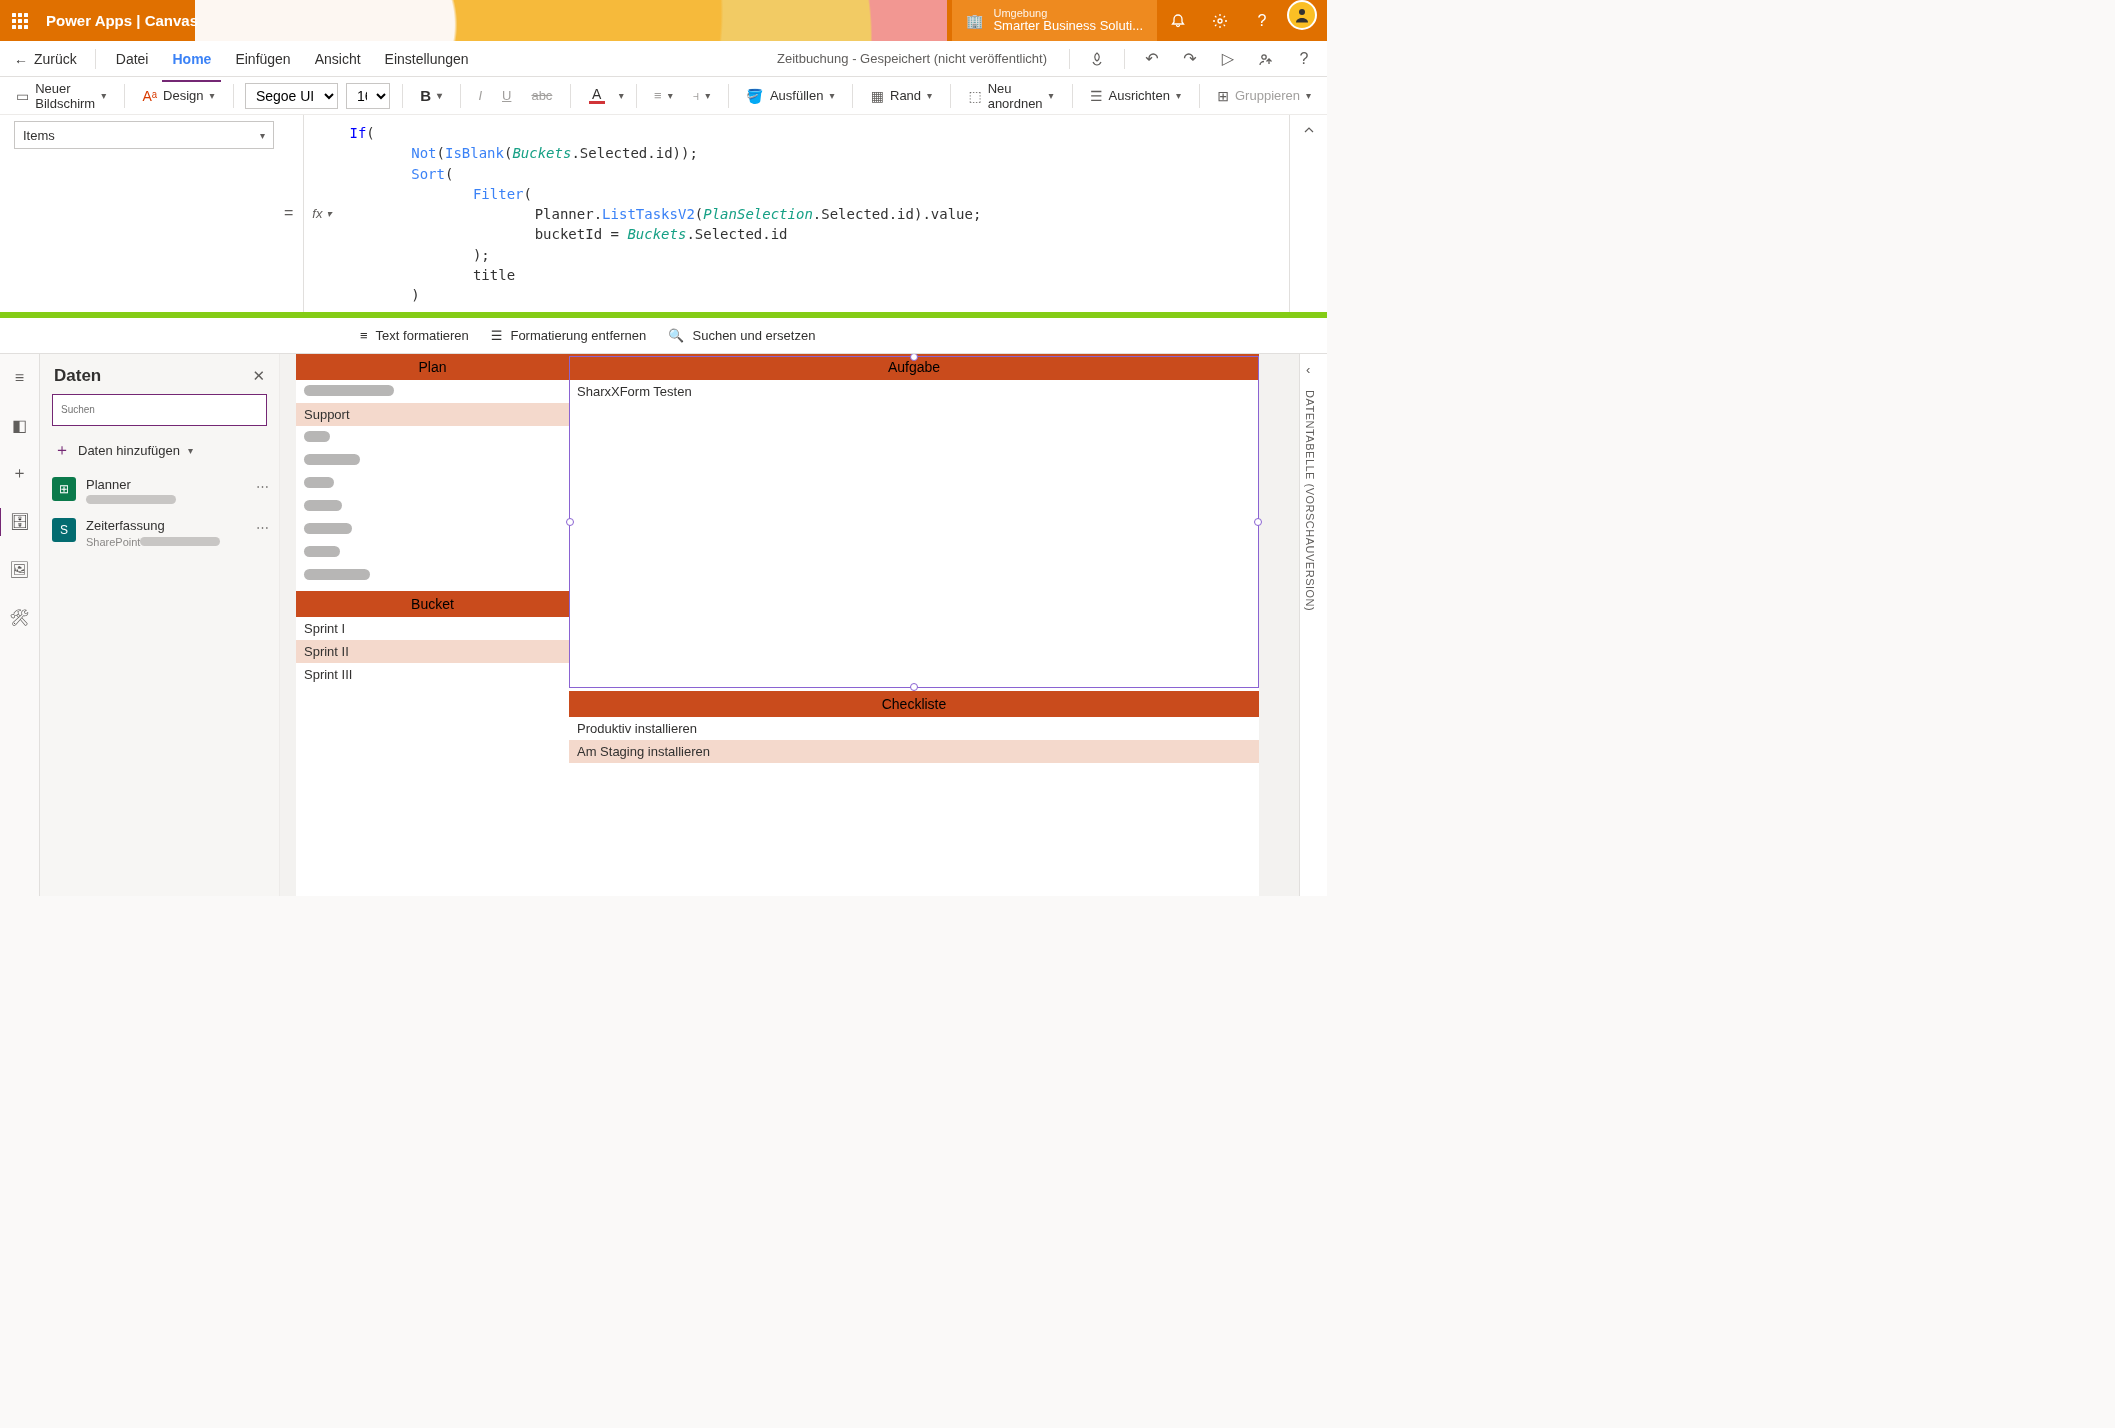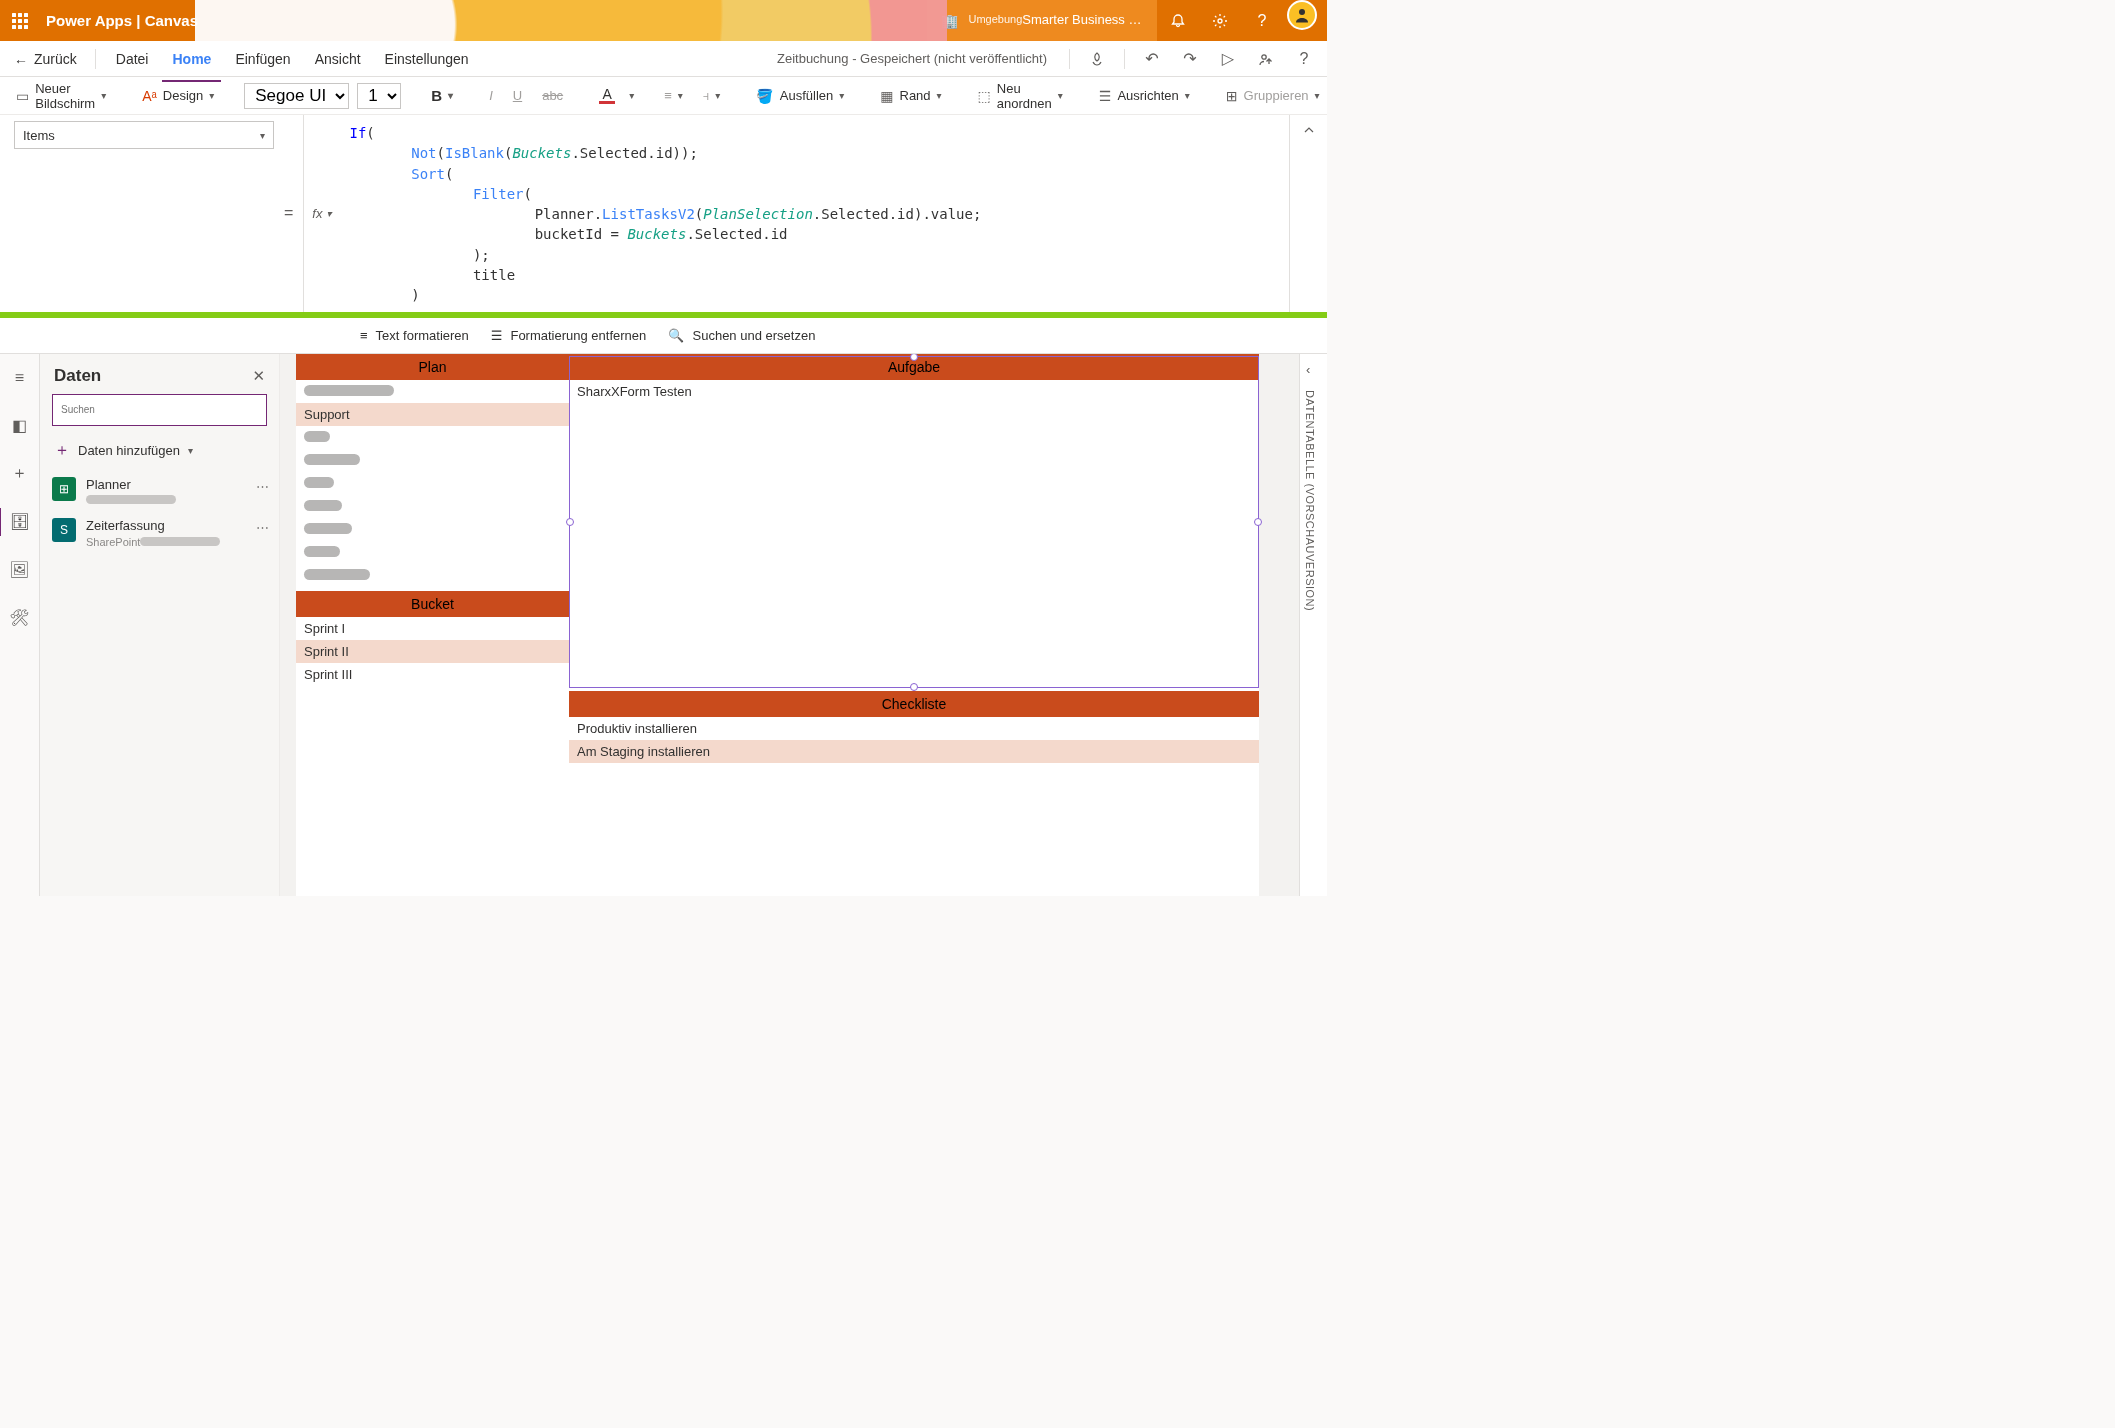--- a/index.html
+++ b/index.html
@@ -39,21 +39,21 @@
     radial-gradient(circle at 80% 80%, #f6b24b 70%, transparent 70.5%),
     radial-gradient(circle at 95% 35%, #f19f52 56%, transparent 56.5%),
     #e9952f;
   opacity:.95;
 }
 .env-block {
   margin-left:auto;display:flex;align-items:center;gap:10px;
   background:#ee8a1f;height:100%;padding:0 14px;max-width:230px;
 }
 .env-icon {font-size:14px;}
-.env-text {display:flex;flex-direction:row;line-height:1.1;overflow:hidden;}
+.env-text {display:flex;flex-direction:column;line-height:1.1;overflow:hidden;}
 .env-label{font-size:11px;opacity:.9;}
 .env-name{font-size:13px;white-space:nowrap;overflow:hidden;text-overflow:ellipsis;max-width:150px;}
 .banner-icons{display:flex;height:100%;}
 .banner-icons .hi{width:42px;display:flex;align-items:center;justify-content:center;font-size:16px;cursor:pointer;}
 .avatar{width:30px;height:30px;border-radius:50%;background:#fbbf24;border:2px solid #fff;margin:0 10px 0 4px;display:flex;align-items:center;justify-content:center;}
 .avatar svg{width:18px;height:18px;}
 
 
 .menu-bar{height:36px;background:#fff;border-bottom:1px solid #e1dfdd;display:flex;align-items:center;padding:0 6px;gap:4px;}
 .menu-bar .sep{width:1px;height:20px;background:#e1dfdd;margin:0 6px;}
@@ -63,21 +63,21 @@
 .tab-btn{padding:6px 10px;font-size:14px;cursor:pointer;}
 .spacer{flex:1;}
 .save-status{font-size:13px;color:#605e5c;margin-right:12px;}
 .menu-bar .ri{width:34px;display:flex;justify-content:center;font-size:16px;color:#605e5c;cursor:pointer;}
 
 
 .ribbon{height:38px;background:#fff;border-bottom:1px solid #edebe9;display:flex;align-items:center;padding:0 10px;gap:8px;}
 .ribbon .sep{width:1px;height:24px;background:#e1dfdd;margin:0 4px;}
 .ribbon .item{display:flex;align-items:center;gap:6px;padding:4px 6px;cursor:pointer;font-size:13px;color:#323130;}
 .ribbon .item.disabled{color:#a19f9d;}
-.ribbon select,.ribbon input{border:1px solid #c8c6c4;background:#fff;height:26px;font-size:17px;padding:0 6px;}
+.ribbon select,.ribbon input{border:1px solid #c8c6c4;background:#fff;height:26px;font-size:14px;padding:0 6px;}
 .font-select{width:130px;}
 .size-input{width:44px;}
 .chev{font-size:10px;color:#605e5c;}
 .ico{font-size:14px;color:#605e5c;}
 
 
 .formula-row{display:flex;border-bottom:6px solid #84cc16;background:#fff;align-items:stretch;}
 .prop-select{width:260px;border:1px solid #c8c6c4;margin:6px 0 6px 14px;height:28px;display:flex;align-items:center;justify-content:space-between;padding:0 8px;font-size:13px;background:#fff;cursor:pointer;}
 .eq{display:flex;align-items:center;padding:0 10px;font-size:16px;color:#605e5c;}
 .fx-box{border-left:1px solid #e1dfdd;display:flex;align-items:center;padding:0 8px;gap:4px;font-style:italic;color:#605e5c;cursor:pointer;}

